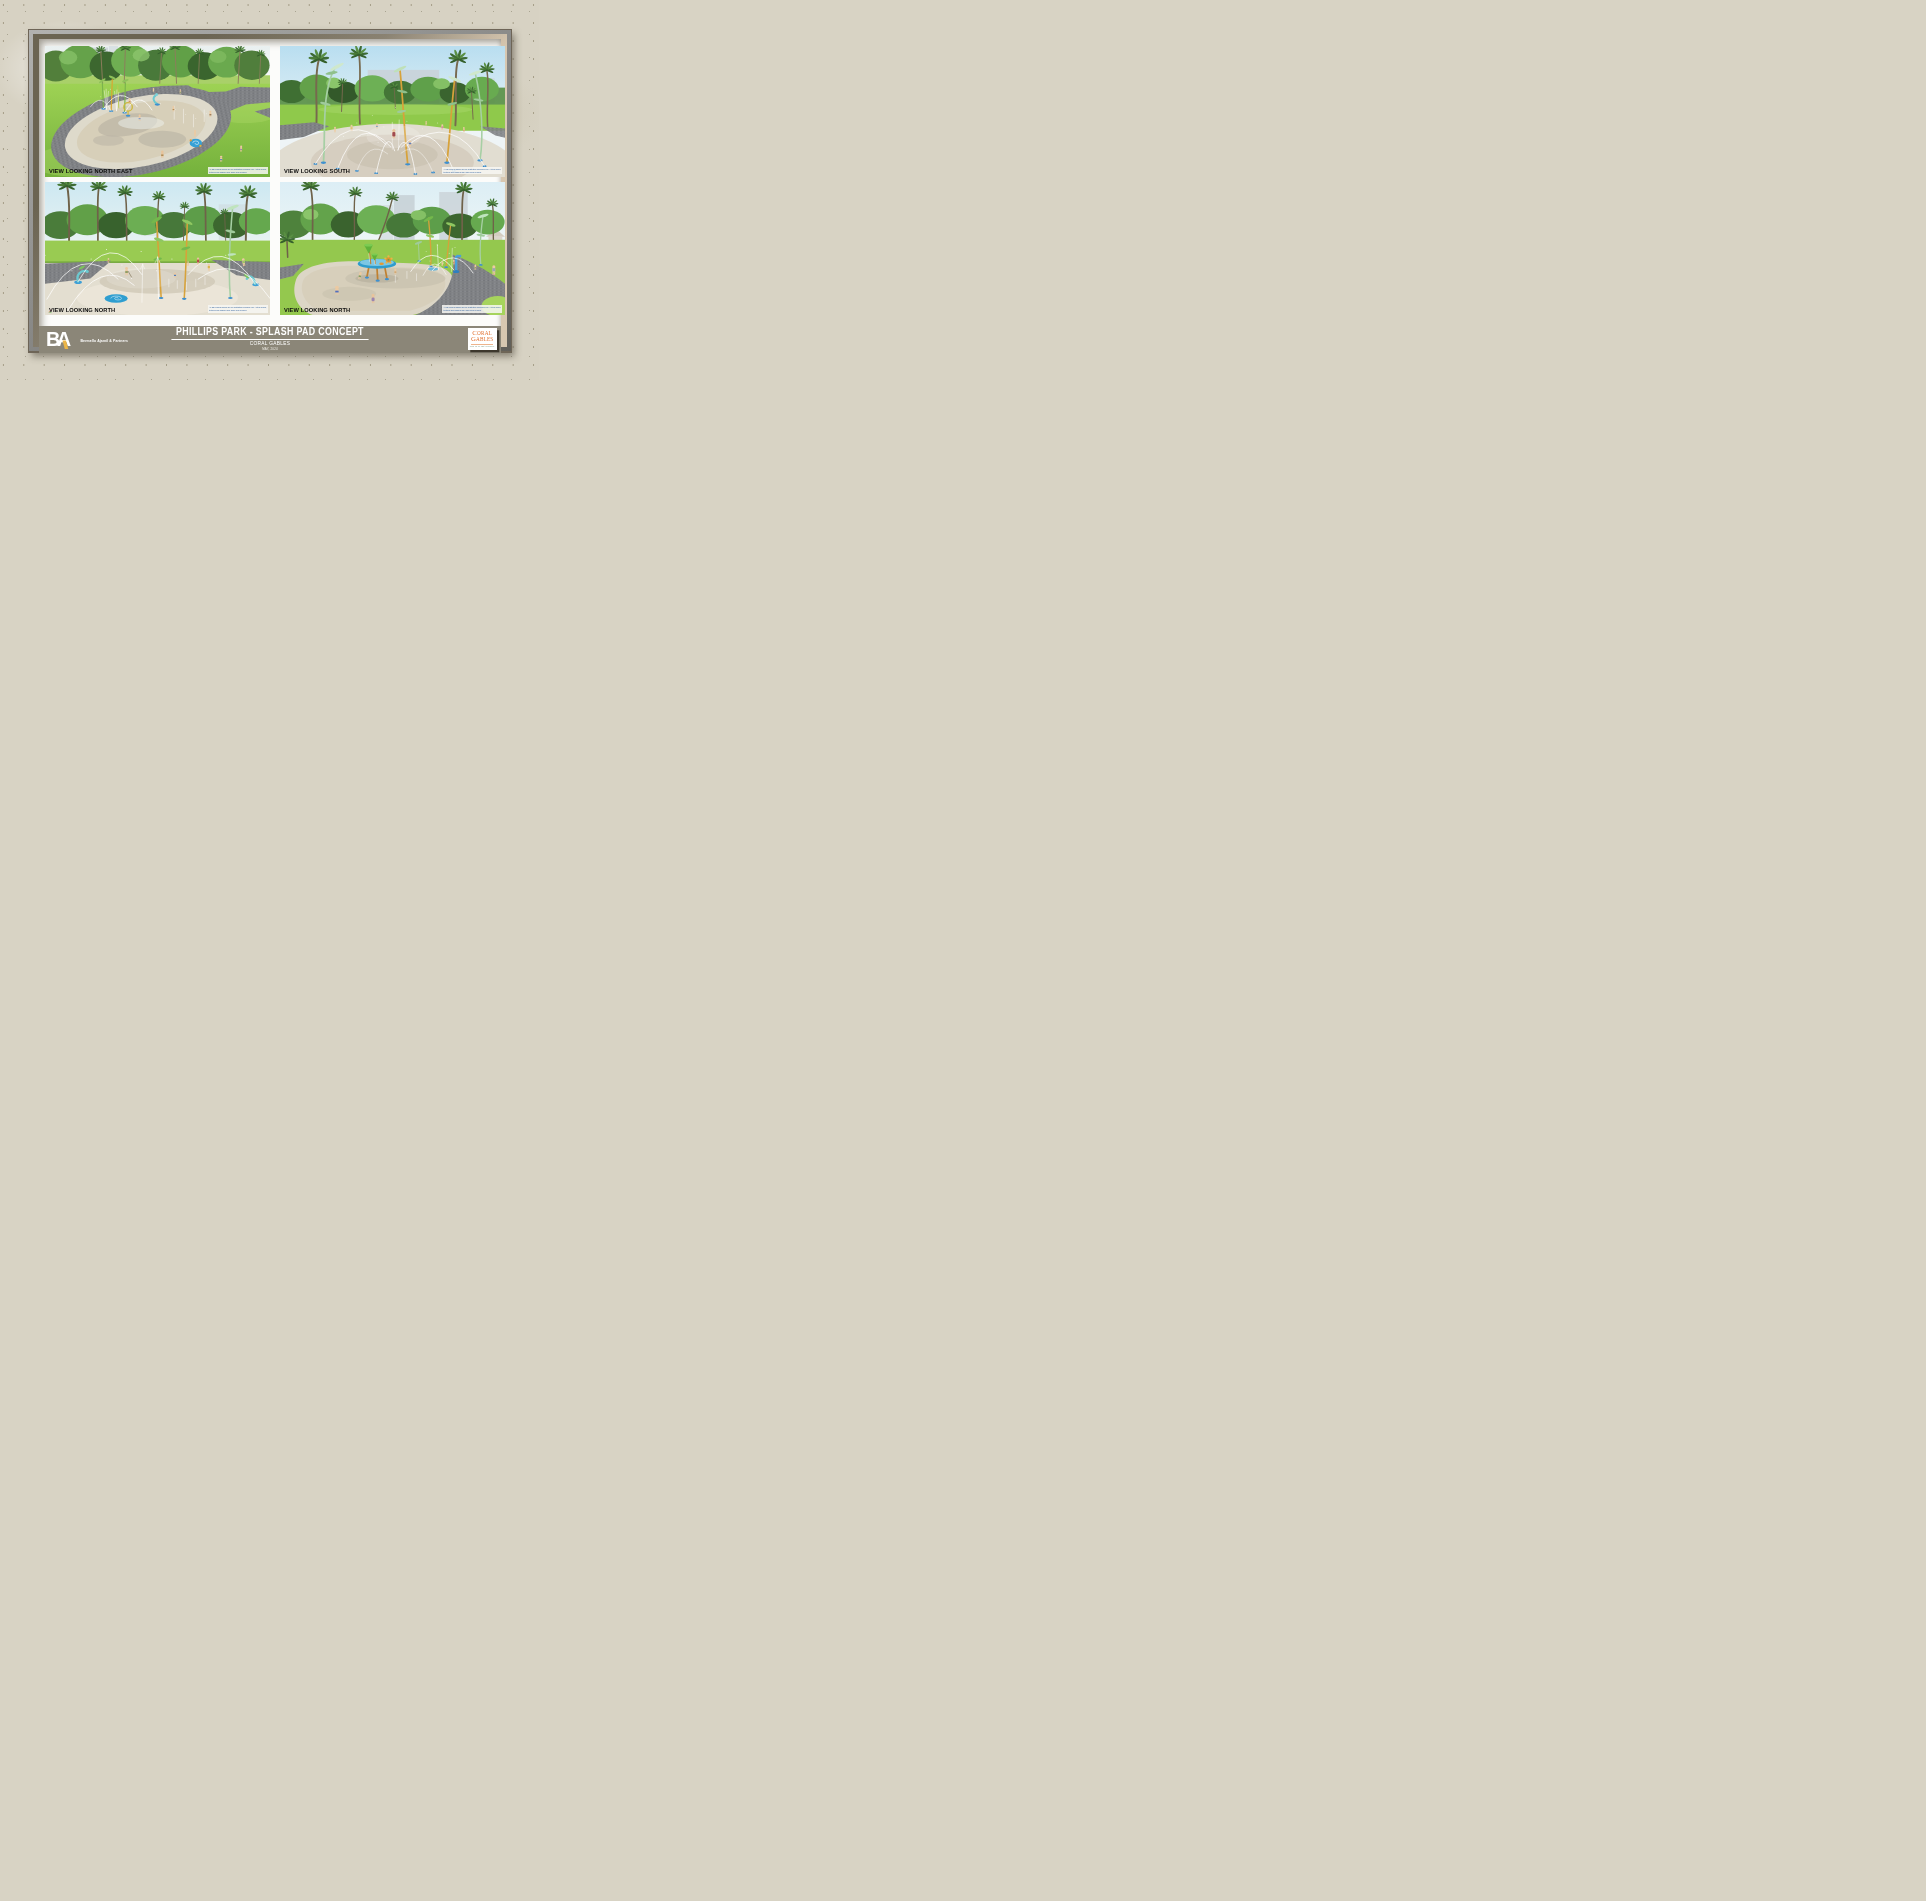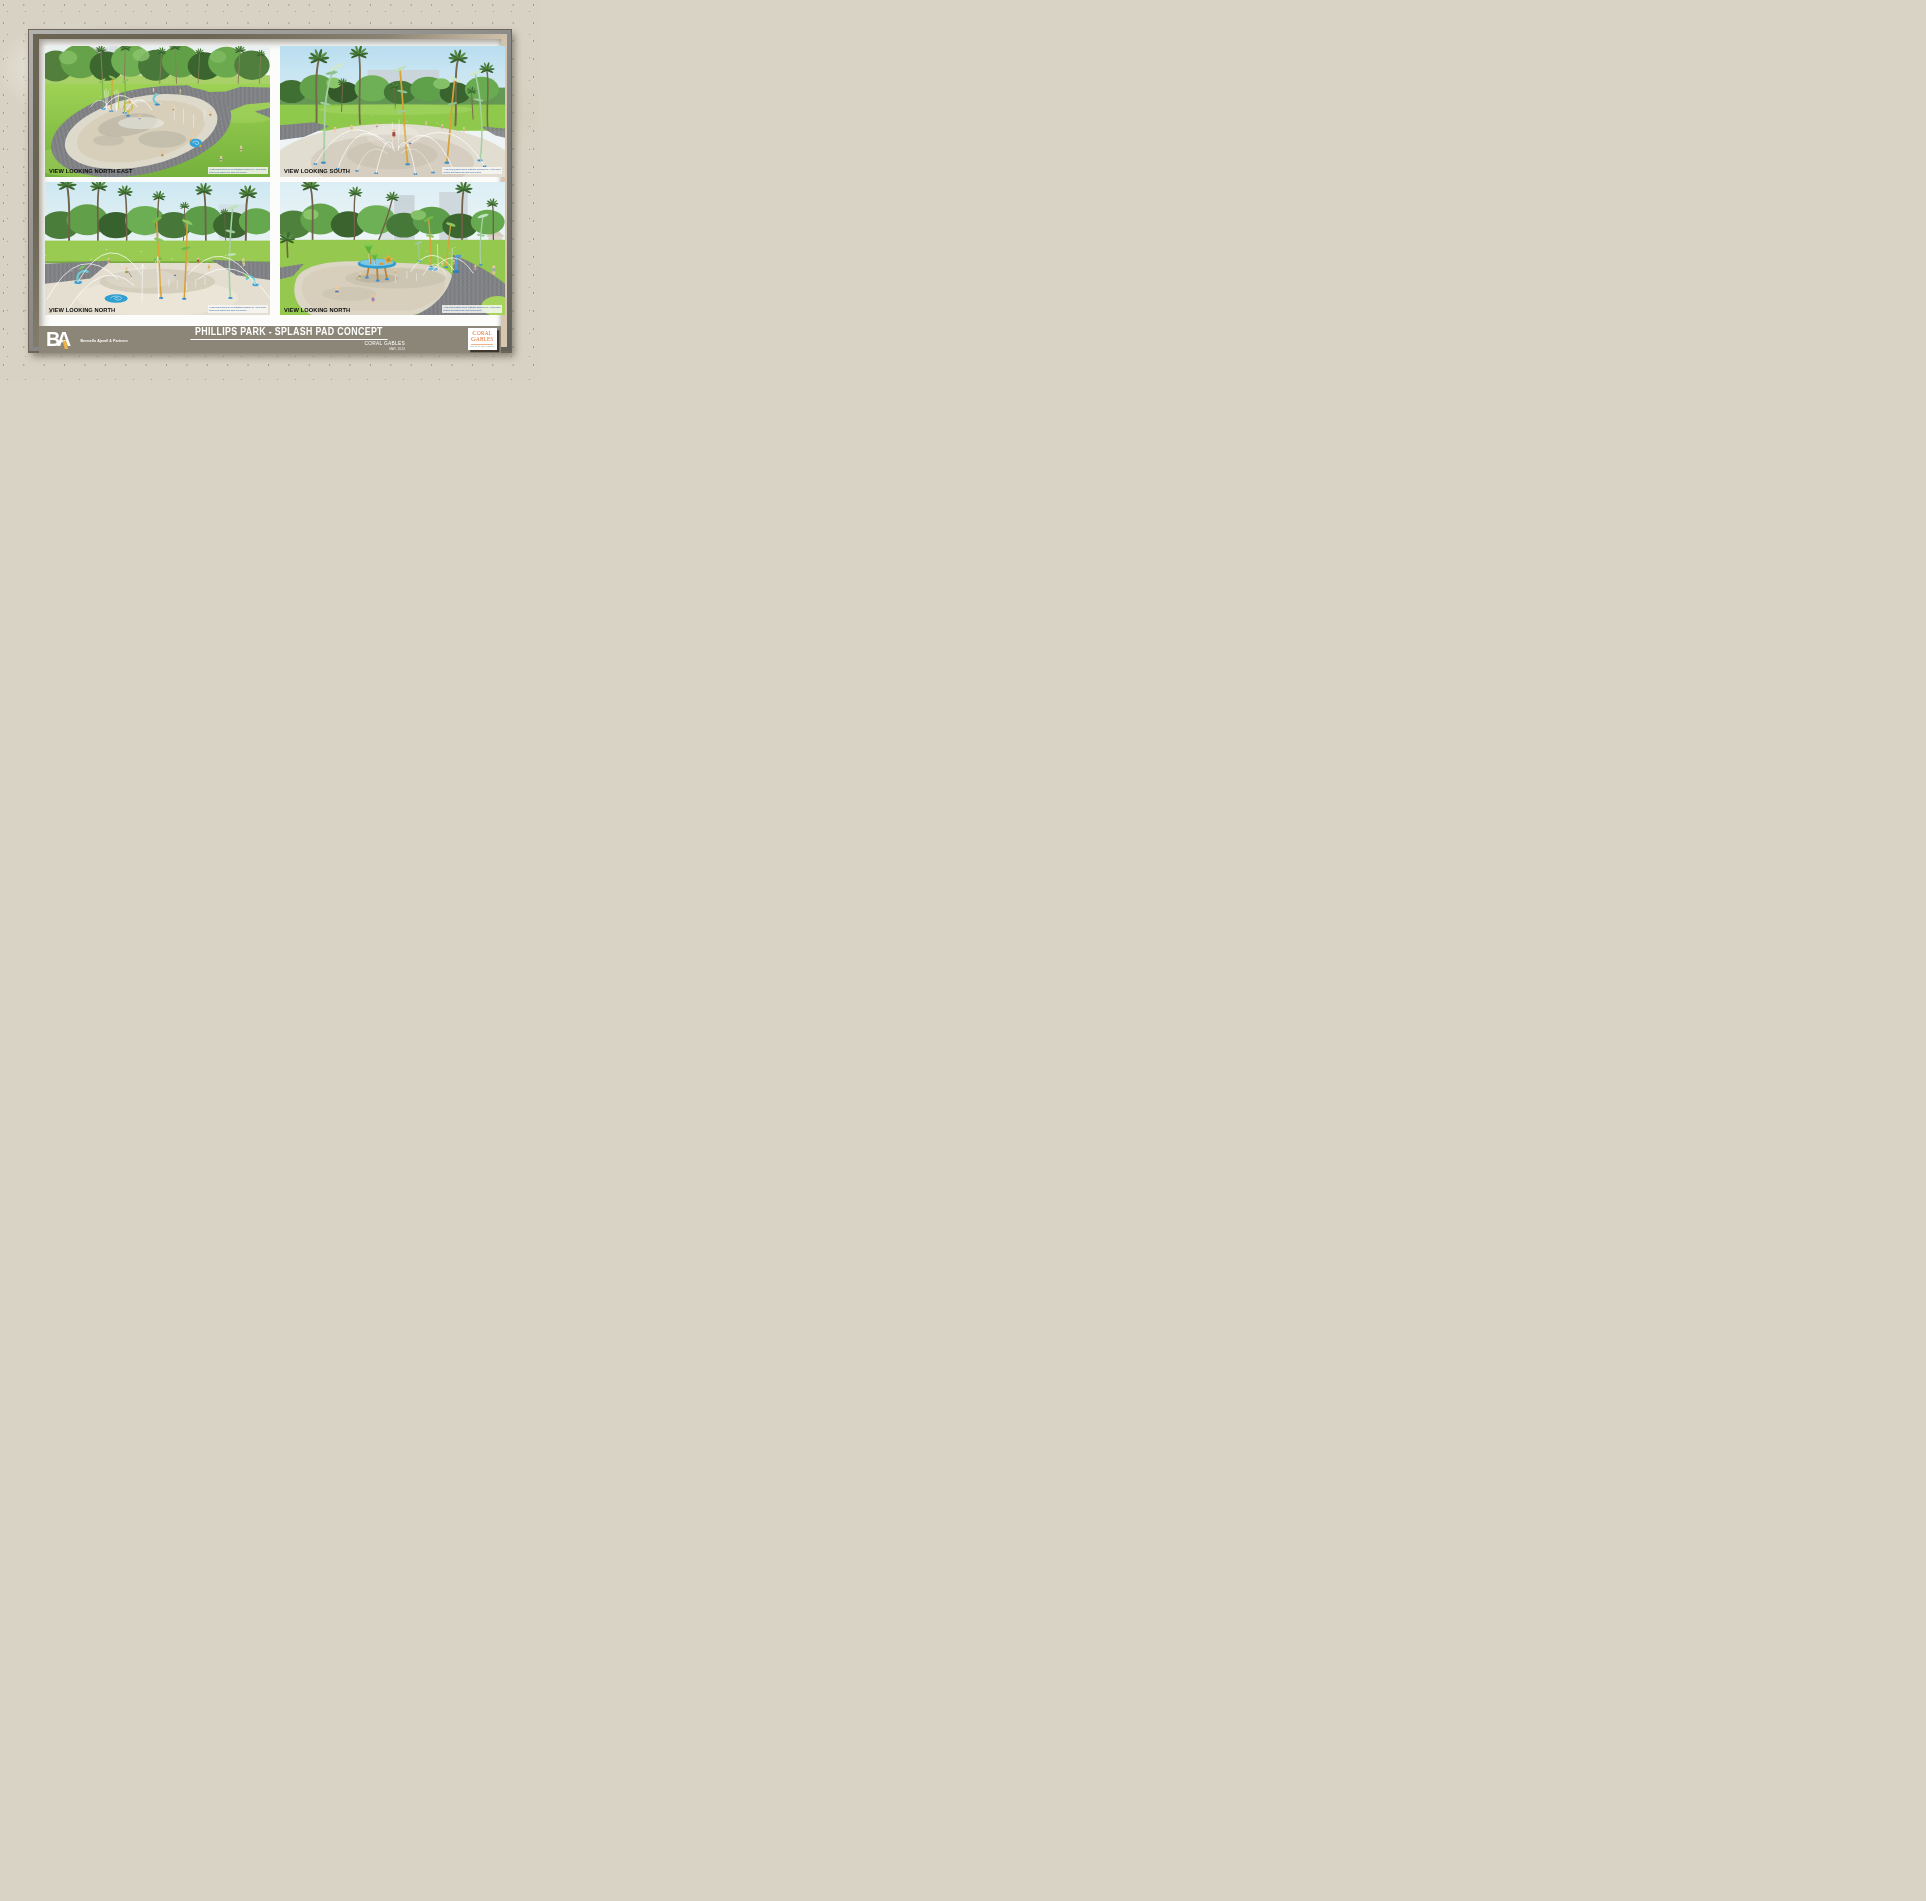--- a/index.html
+++ b/index.html
@@ -26,21 +26,21 @@
   .panel svg{position:absolute;inset:0;width:100%;height:100%;display:block;}
   .p1{left:6.5px;top:6.5px;width:225px;height:131px;}
   .p2{left:241px;top:6.5px;width:225px;height:131px;}
   .p3{left:6.5px;top:143px;width:225px;height:133px;}
   .p4{left:241px;top:143px;width:225px;height:133px;}
   .view-label{position:absolute;left:3.9px;bottom:2.7px;color:#0d0d0d;font-weight:bold;font-size:6px;
     letter-spacing:0.1px;transform:scaleX(.95);transform-origin:left bottom;white-space:nowrap;}
   .disclaimer{position:absolute;right:2.3px;bottom:2.3px;background:rgba(247,247,243,.85);
     color:#2a5d9c;font-size:1.9px;line-height:1.55;padding:0.8px 1.5px;white-space:nowrap;}
   .titlebar{position:absolute;left:0;right:0;top:287px;height:26.6px;background:#8b8678;}
-  .title-block{position:absolute;left:50%;top:1.2px;transform:translateX(-50%);text-align:right;width:270px;}
+  .title-block{position:absolute;left:50%;top:1.2px;transform:translateX(-50%);text-align:center;width:270px;}
   .board-title{display:inline-block;transform:scaleX(.85);color:#fff;font-weight:bold;font-size:10.4px;
     letter-spacing:0.4px;white-space:nowrap;border-bottom:1.2px solid #fff;padding:0 5.4px 0.8px;line-height:1.05;}
   .board-subtitle{color:#fff;font-size:4.8px;letter-spacing:0.3px;margin-top:0.8px;}
   .board-date{color:#f2f0ea;font-size:2.9px;letter-spacing:0.2px;margin-top:0.8px;}
   .ba-logo{position:absolute;left:7.7px;top:2.7px;width:116px;height:21.6px;}
   .ba-name{position:absolute;left:34px;top:9.6px;color:#fff;font-size:3.5px;font-weight:bold;letter-spacing:0.1px;}
   .cg-box{position:absolute;right:4.6px;top:1.9px;width:29px;height:22.3px;background:#fff;text-align:center;
     box-shadow:2.3px 2.3px 0 rgba(52,47,37,.9);padding-top:1.5px;box-sizing:border-box;}
   .cg-line{font-family:"Liberation Serif",serif;color:#e2702f;font-size:5.2px;line-height:1.0;letter-spacing:0.2px;}
   .cg-line::first-letter{font-size:1.3em;}

